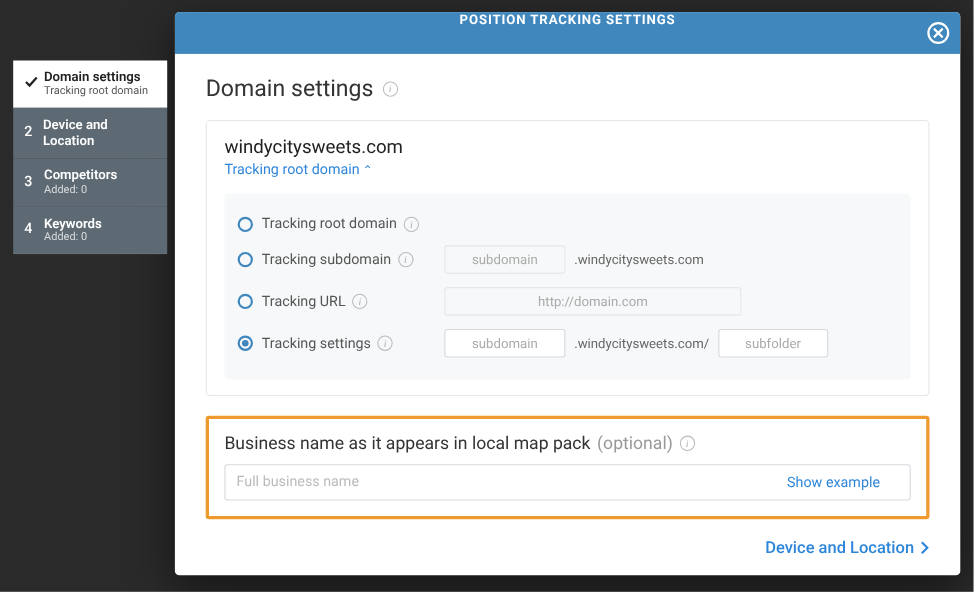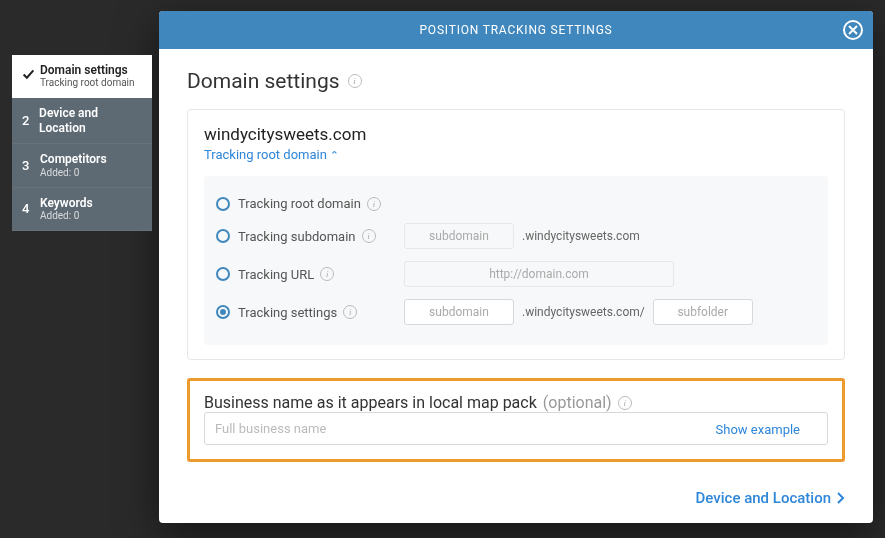--- a/index.html
+++ b/index.html
@@ -59,26 +59,25 @@
     box-shadow: 0 12px 40px rgba(0,0,0,0.5);
     overflow: hidden;
     display: flex;
     flex-direction: column;
   }
   .modal-header {
     background: #3f87bd;
     color: #fff;
     height: 38px;
     display: flex;
-    align-items: center;
     justify-content: center;
     position: relative;
     font-size: 12px;
     letter-spacing: 0.8px;
-    font-weight: 400;
+    font-weight: 700;
   }
   .modal-close {
     position: absolute;
     right: 10px;
     top: 9px;
     width: 20px;
     height: 20px;
     border: 2px solid #fff;
     border-radius: 50%;
     display: flex;
@@ -189,20 +188,21 @@
   
   .highlight-box {
     border: 3px solid #ed9a2f;
     border-radius: 3px;
     padding: 12px 14px 14px 14px;
     margin-bottom: 14px;
   }
   .biz-label {
     font-size: 16px;
     color: #333;
+    margin-bottom: 10px;
     display: flex;
     align-items: center;
     gap: 6px;
   }
   .biz-optional { color: #999; }
   .biz-input-wrap {
     position: relative;
   }
   .biz-input {
     width: 100%;

